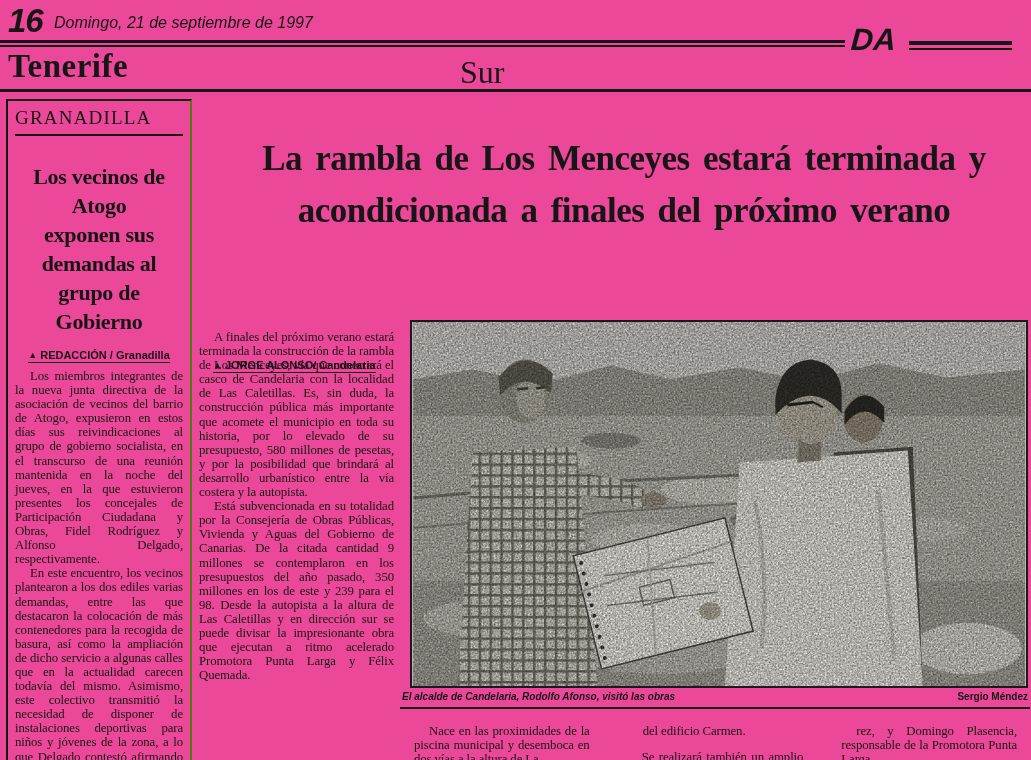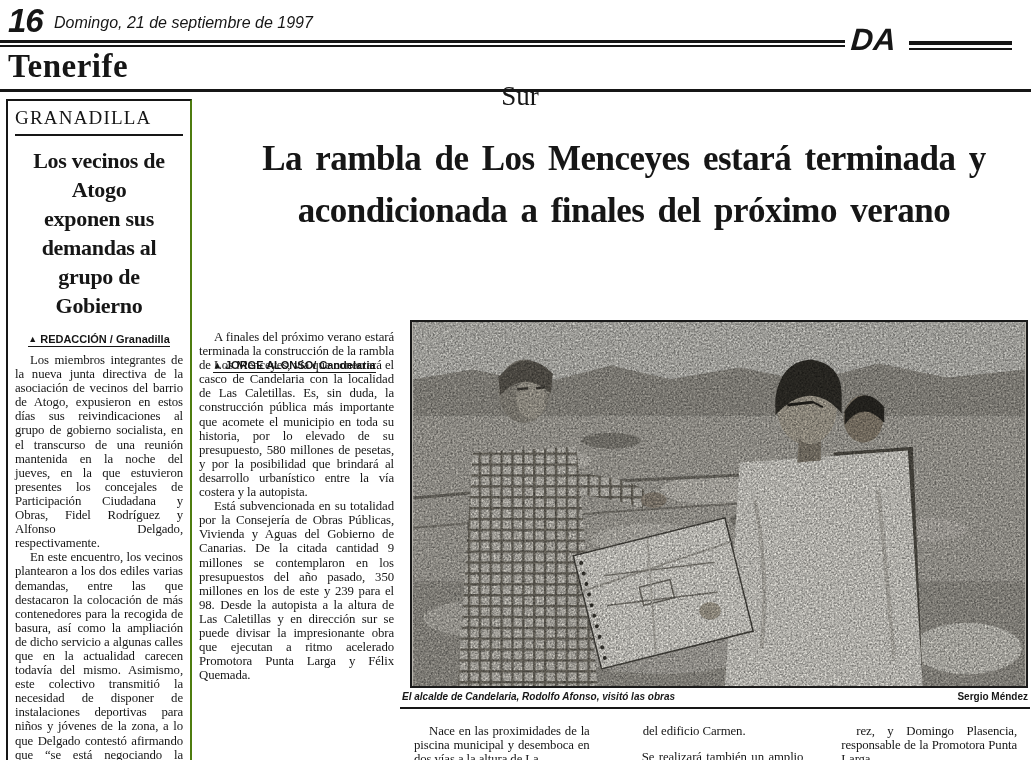--- a/index.html
+++ b/index.html
@@ -1,43 +1,43 @@
 <!DOCTYPE html>
 <html lang="es"><head>
 <meta charset="utf-8">
 <style>
   html,body { margin:0; padding:0; background:#e8e6e0; }
   .page {
     position:relative; width:1031px; height:760px; overflow:hidden;
-    background:#ffffff; color:#161616;
+    background:#ec4899; color:#161616;
     font-family:"Liberation Serif", serif;
   }
   .abs { position:absolute; }
   .rule { position:absolute; background:#161616; }
 
   
   .page-num { left:8px; top:2px; font-family:"Liberation Sans",sans-serif;
     font-weight:bold; font-style:italic; font-size:33px; letter-spacing:-1px; }
   .issue-date { left:54px; top:14px; font-family:"Liberation Sans",sans-serif;
     font-style:italic; font-size:16px; }
   .logo { left:851px; top:22px; font-family:"Liberation Sans",sans-serif;
     font-weight:bold; font-style:italic; font-size:31px; letter-spacing:0px;
     transform:skewX(-4deg); }
   .section-title { left:8px; top:48px; font-weight:bold; font-size:33px; letter-spacing:0.5px; }
-  .subsection-title { left:460px; top:54px; width:120px; text-align:center; font-size:27px;margin-top:27px; }
+  .subsection-title { left:460px; top:54px; width:120px; text-align:left; font-size:32px; }
 
   
   .sidebar {
     left:6px; top:99px; width:186px; height:661px; box-sizing:border-box;
     border-left:2px solid #161616; border-right:2px solid #4d7c0f; border-top:2px solid #161616;
     padding:6px 7px 0 7px; overflow:hidden;
   }
   .kicker { font-size:19px; letter-spacing:1.2px; padding-bottom:5px;
     border-bottom:2px solid #161616; }
-  .sb-headline { margin-top:10px; text-align:center; font-weight:bold;
+  .sb-headline { margin-top:26px; text-align:center; font-weight:bold;
     font-size:22px; line-height:29px; letter-spacing:-0.3px; }
   .byline { margin-top:13px; text-align:center;
     font-family:"Liberation Sans",sans-serif; font-weight:bold; font-size:11px; }
   .byline .ul { border-bottom:1.5px solid #161616; padding-bottom:1px; }
   .byline .tri { font-size:9px; vertical-align:1px; }
   .bodytext { font-size:12.8px; line-height:14.1px; letter-spacing:-0.1px;
     text-align:justify; hyphens:auto; -webkit-hyphens:auto; }
   .bodytext p { margin:0; text-indent:15px; }
   .sidebar .bodytext { margin-top:8px; }
 

